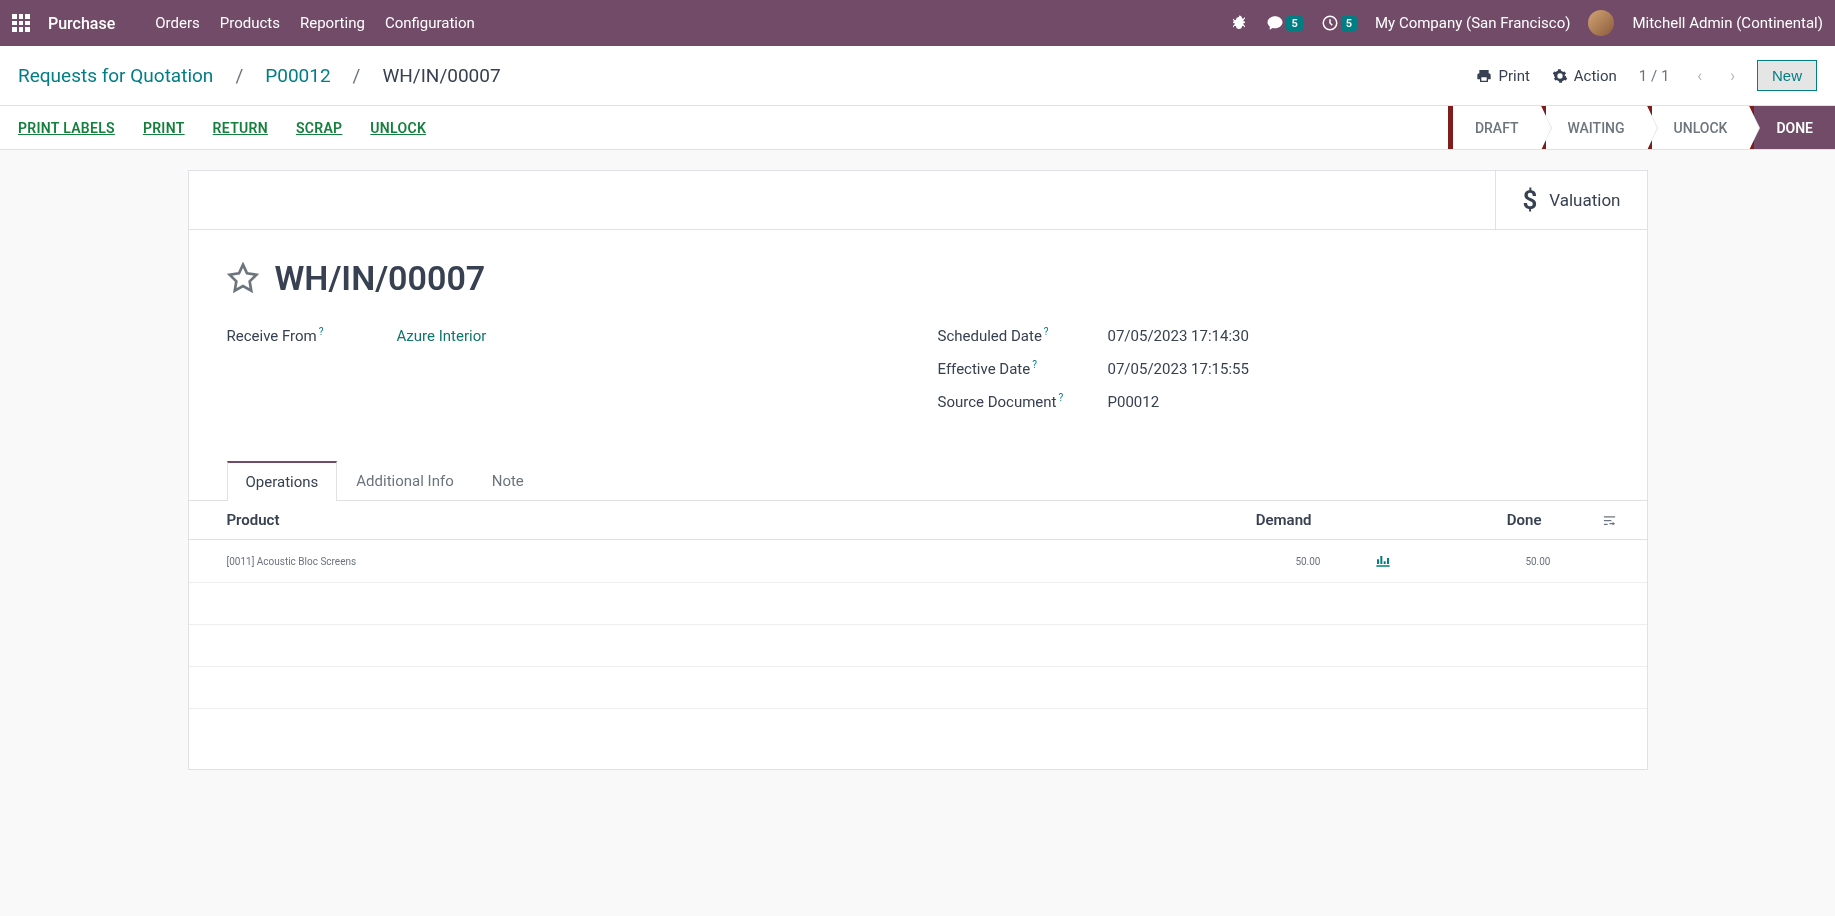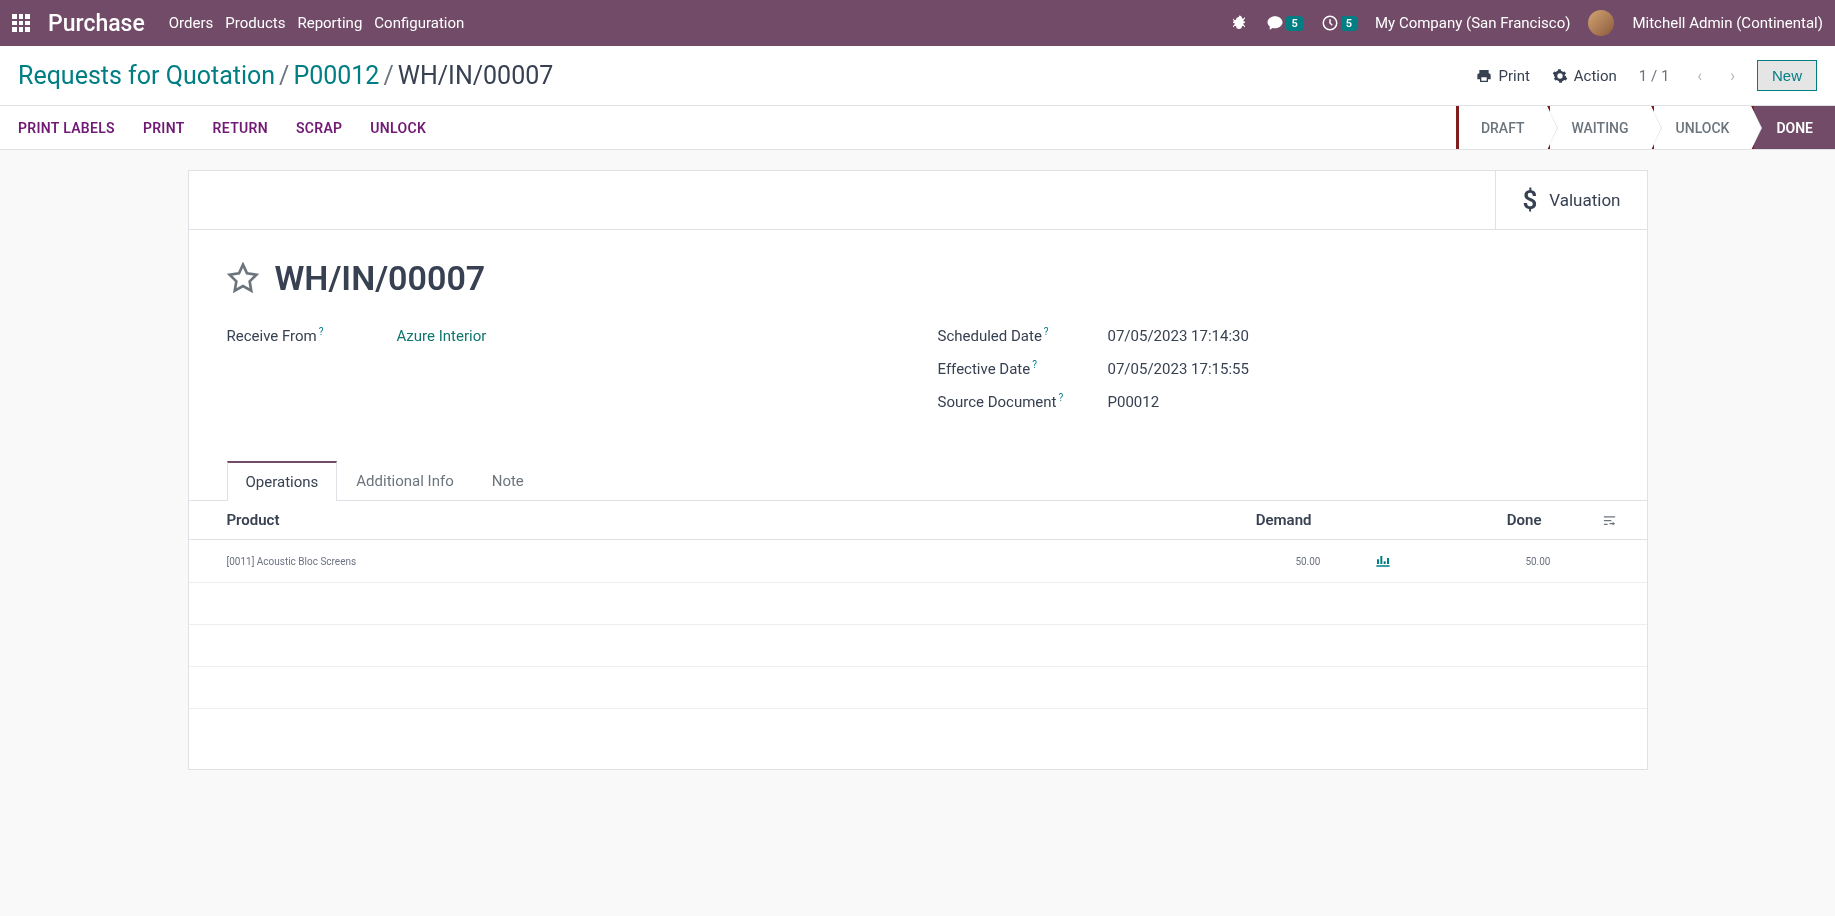--- a/index.html
+++ b/index.html
@@ -1,44 +1,44 @@
 <!DOCTYPE html>
 <html><head>
 <meta charset="utf-8">
 <style>
 * { margin: 0; padding: 0; box-sizing: border-box; }
 body { font-family: -apple-system, BlinkMacSystemFont, "Segoe UI", Roboto, sans-serif; background: #f9f9f9; color: #374151; font-size: 14px; }
 
 .top-nav { background: #714b67; height: 46px; display: flex; align-items: center; padding: 0 12px; color: #fff; }
 .apps-icon { width: 18px; height: 18px; display: grid; grid-template-columns: repeat(3,1fr); grid-template-rows: repeat(3,1fr); gap: 2px; margin-right: 18px; cursor: pointer; }
 .apps-icon span { background: #fff; }
-.app-name { font-size: 23px; font-weight: 500; margin-right: 24px; text-align: right; }
-.nav-items { display: flex; gap: 12px; font-size: 15px; }
+.app-name { font-size: 16px; font-weight: 500; margin-right: 40px; text-align: right; }
+.nav-items { display: flex; gap: 20px; font-size: 15px; }
 .nav-items span { cursor: pointer; }
 .nav-right { margin-left: auto; display: flex; align-items: center; gap: 18px; font-size: 15px; }
 .icon-badge { position: relative; display: flex; align-items: center; cursor: pointer; }
 .badge { background: #017e84; color: #fff; font-size: 11px; font-weight: 600; padding: 1px 5px; border-radius: 3px; margin-left: 2px; }
 .avatar { width: 26px; height: 26px; border-radius: 50%; background: linear-gradient(135deg, #d4a574, #8b5a3c); display: inline-block; }
 
 .control-bar { background: #fff; display: flex; align-items: center; padding: 14px 18px; border-bottom: 1px solid #dee2e6; }
-.breadcrumb { display: flex; align-items: center; gap: 4px; font-size: 25px; }
+.breadcrumb { display: flex; align-items: center; gap: 22px; font-size: 19px; }
 .breadcrumb .link { color: #017e84; cursor: pointer; }
 .breadcrumb .sep { color: #6c757d; }
 .breadcrumb .current { color: #374151; }
 .control-right { margin-left: auto; display: flex; align-items: center; gap: 22px; }
 .ctrl-btn { display: flex; align-items: center; gap: 6px; cursor: pointer; color: #374151; font-size: 15px; }
 .pager { display: flex; align-items: center; gap: 28px; color: #6b7280; font-size: 15px; }
 .pager-arrow { color: #adb5bd; cursor: pointer; font-size: 16px; }
 .new-btn { border: 1px solid #017e84; color: #017e84; background: #e5e5e5; padding: 6px 14px; font-size: 15px; font-weight: 500; cursor: pointer; }
 
 .action-bar { background: #fff; display: flex; align-items: center; border-bottom: 1px solid #dee2e6; height: 44px; padding-left: 18px; }
 .action-buttons { display: flex; gap: 28px; }
-.action-btn { color: #701a75; font-weight: 600; font-size: 14px; text-transform: uppercase; cursor: pointer; letter-spacing: 0.3px; }
+.action-btn { color: #15803d; font-weight: 600; font-size: 14px; text-transform: uppercase; cursor: pointer; letter-spacing: 0.3px; text-decoration: underline; }
 .status-bar { margin-left: auto; display: flex; height: 100%; }
-.status-step { position: relative; display: flex; align-items: center; padding: 0 22px; color: #6c757d; font-weight: 500; font-size: 14px; border-left: 3px solid #7f1d1d; }
+.status-step { position: relative; display: flex; align-items: center; padding: 0 22px; color: #6c757d; font-weight: 500; font-size: 14px; border-left: 5px solid #7f1d1d; }
 .status-step::after { content: ''; position: absolute; right: -10px; top: 50%; transform: translateY(-50%); width: 0; height: 0; border-top: 22px solid transparent; border-bottom: 22px solid transparent; border-left: 10px solid #fff; z-index: 2; }
 .status-step::before { content: ''; position: absolute; right: -11px; top: 50%; transform: translateY(-50%); width: 0; height: 0; border-top: 22px solid transparent; border-bottom: 22px solid transparent; border-left: 11px solid #dee2e6; z-index: 1; }
 .status-step.active { background: #714b67; color: #fff; font-weight: 600; }
 .status-step.active::after { border-left-color: #714b67; display:none; }
 .status-step.active::before { display: none; }
 .status-step:last-child::after, .status-step:last-child::before { display: none; }
 
 .form-sheet { background: #fff; max-width: 1460px; margin: 20px auto 0; border: 1px solid #dee2e6; min-height: 600px; }
 .button-box { display: flex; justify-content: flex-end; border-bottom: 1px solid #dee2e6; }
 .stat-button { border-left: 1px solid #dee2e6; padding: 14px 26px; display: flex; align-items: center; gap: 12px; cursor: pointer; font-size: 17px; color: #374151; }

